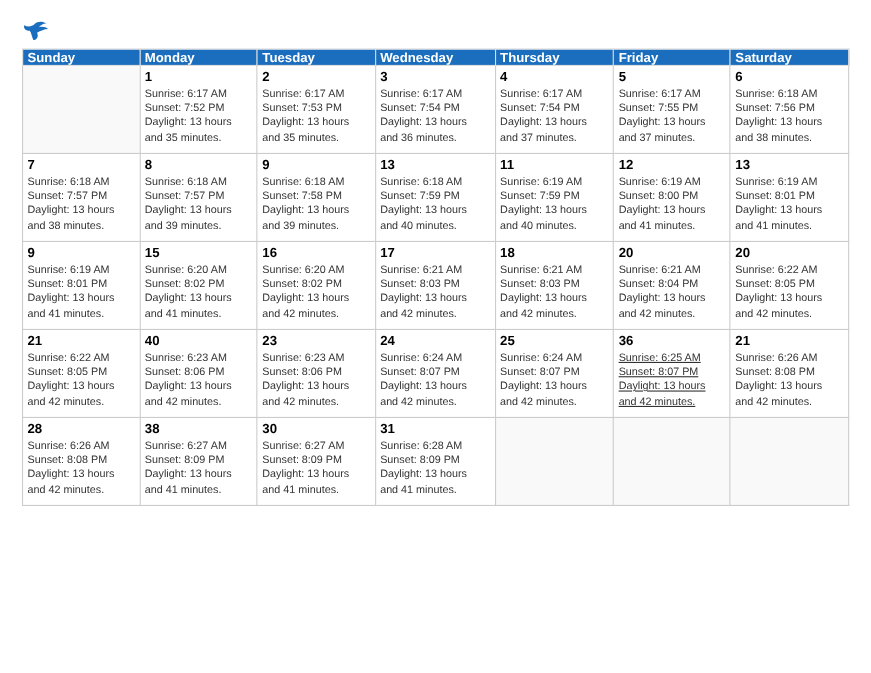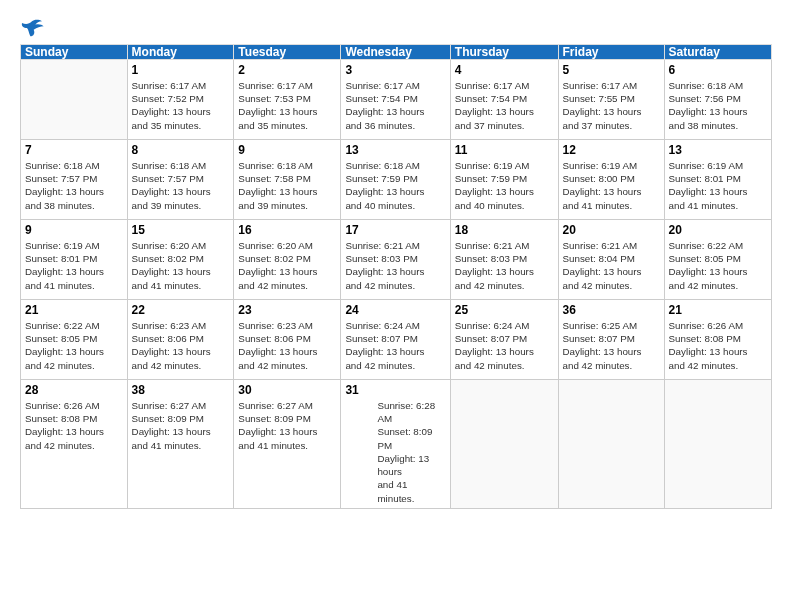--- a/index.html
+++ b/index.html
@@ -267,21 +267,21 @@
         </tr>
         <tr>
           <td>
             <span class="day-num">21</span>
             <div class="day-info" style="white-space: pre-line;">Sunrise: 6:22 AM
 Sunset: 8:05 PM
 Daylight: 13 hours
 and 42 minutes.</div>
           </td>
           <td>
-            <span class="day-num">22</span>
+            <span class="day-num">40</span>
             <div class="day-info" style="white-space: pre-line;">Sunrise: 6:23 AM
 Sunset: 8:06 PM
 Daylight: 13 hours
 and 42 minutes.</div>
           </td>
           <td>
             <span class="day-num">23</span>
             <div class="day-info" style="white-space: pre-line;">Sunrise: 6:23 AM
 Sunset: 8:06 PM
 Daylight: 13 hours
@@ -296,21 +296,21 @@
           </td>
           <td>
             <span class="day-num">25</span>
             <div class="day-info" style="white-space: pre-line;">Sunrise: 6:24 AM
 Sunset: 8:07 PM
 Daylight: 13 hours
 and 42 minutes.</div>
           </td>
           <td>
             <span class="day-num">36</span>
-            <div class="day-info" style="white-space: pre-line;">Sunrise: 6:25 AM
+            <div class="day-info" style="white-space: pre-line; text-decoration: underline;">Sunrise: 6:25 AM
 Sunset: 8:07 PM
 Daylight: 13 hours
 and 42 minutes.</div>
           </td>
           <td>
             <span class="day-num">21</span>
             <div class="day-info" style="white-space: pre-line;">Sunrise: 6:26 AM
 Sunset: 8:08 PM
 Daylight: 13 hours
 and 42 minutes.</div>
@@ -333,21 +333,21 @@
           </td>
           <td>
             <span class="day-num">30</span>
             <div class="day-info" style="white-space: pre-line;">Sunrise: 6:27 AM
 Sunset: 8:09 PM
 Daylight: 13 hours
 and 41 minutes.</div>
           </td>
           <td>
             <span class="day-num">31</span>
-            <div class="day-info" style="white-space: pre-line; margin-left: 32px;">Sunrise: 6:28 AM
+            <div class="day-info" style="white-space: pre-line;">Sunrise: 6:28 AM
 Sunset: 8:09 PM
 Daylight: 13 hours
 and 41 minutes.</div>
           </td>
           <td class="empty"></td>
           <td class="empty"></td>
           <td class="empty"></td>
         </tr>
       </tbody>
   </table>

